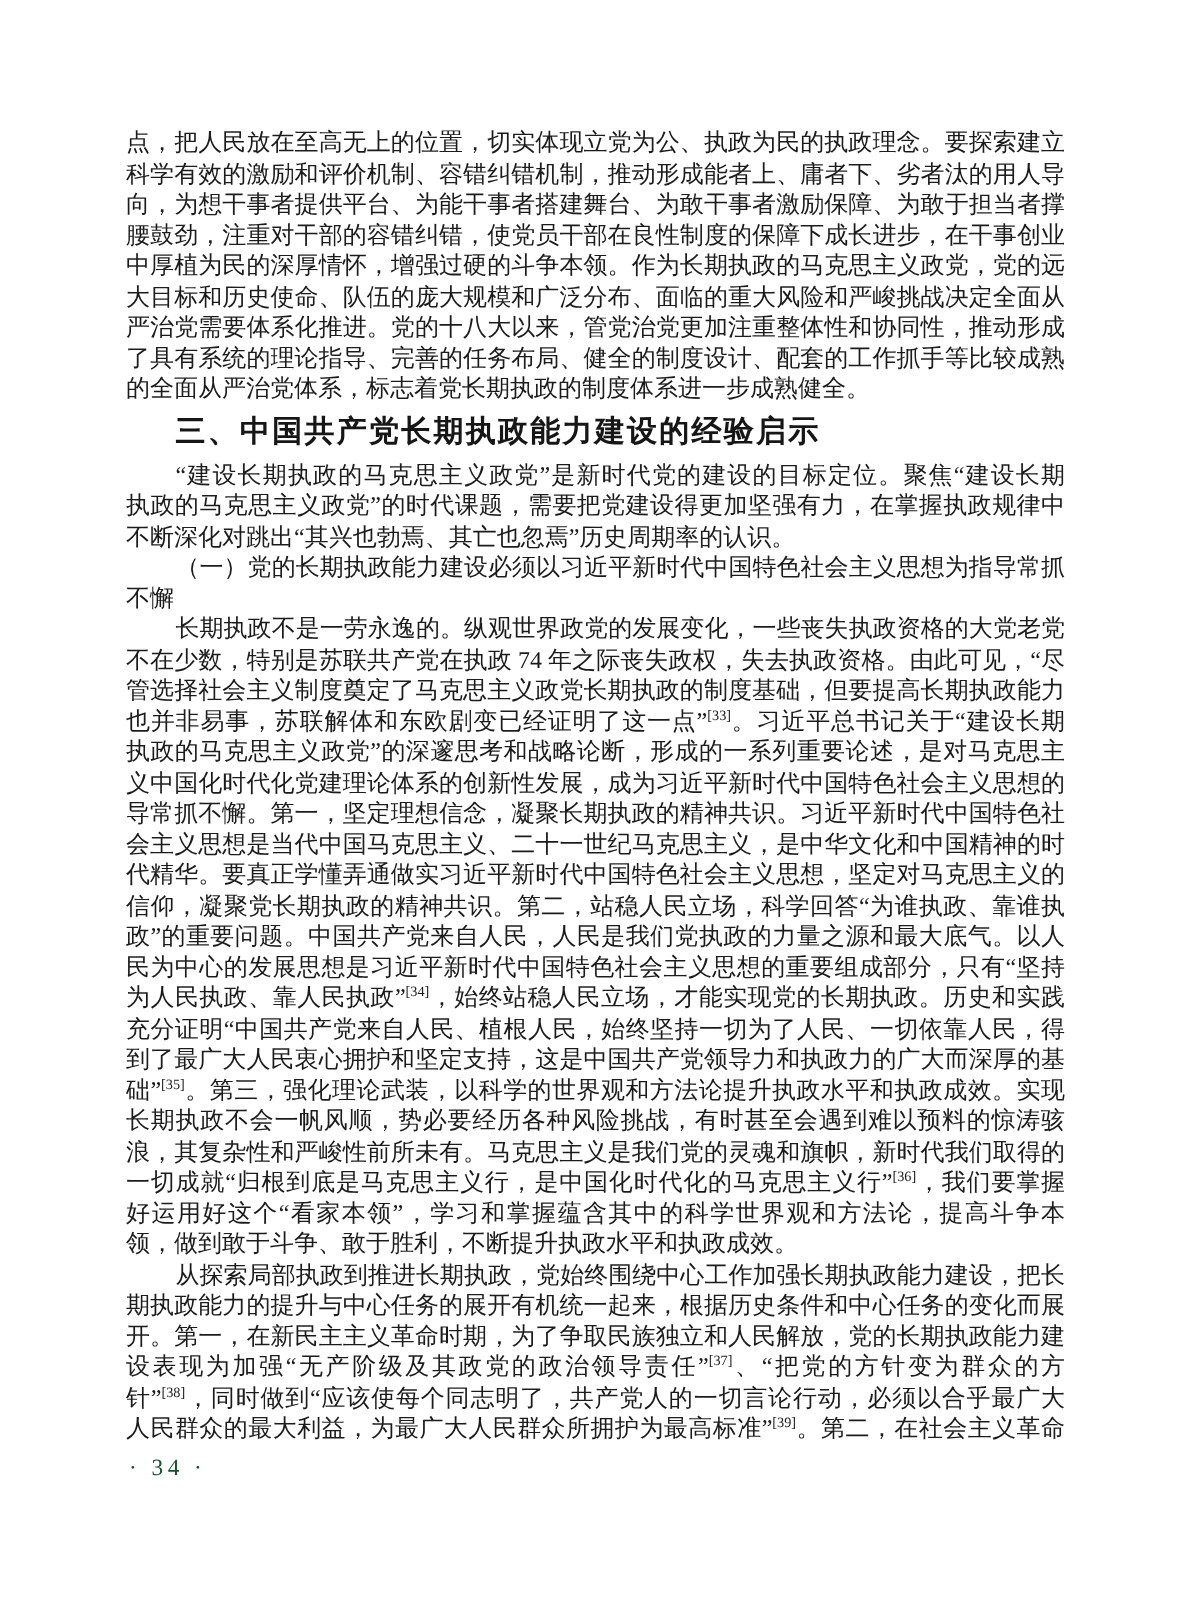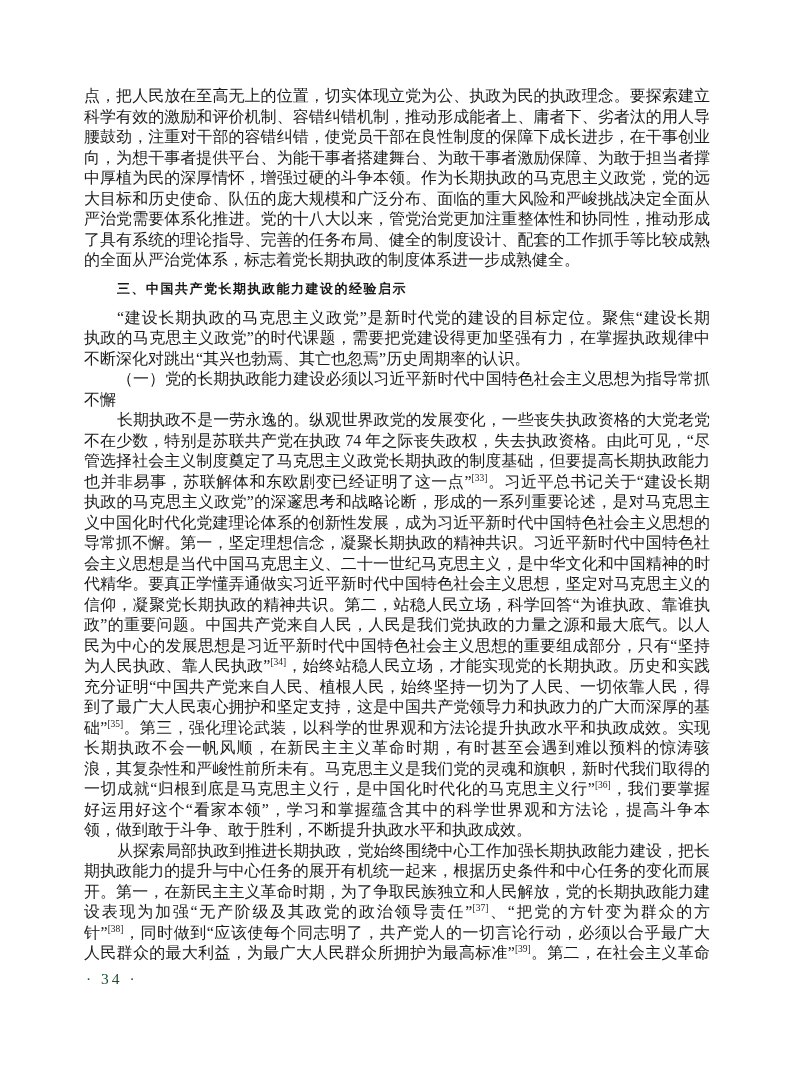--- a/index.html
+++ b/index.html
@@ -28,21 +28,21 @@
   }
   .line.fill { text-align-last: justify; }
   .line.indent { padding-left: 33px; }
   .heading {
     margin: 7px 0 9px 0;
     padding-left: 33px;
     height: 21px;
     line-height: 21px;
     font-family: "Liberation Sans", "DejaVu Sans", sans-serif;
     font-weight: 700;
-    font-size: 13px;
+    font-size: 20px;
     letter-spacing: 1.5px;
     color: #161616;
   }
   .fn {
     font-size: 9.5px;
     line-height: 0;
     vertical-align: 6px;
     letter-spacing: 0;
     margin-top: 40px;
   }
@@ -56,22 +56,22 @@
 </style>
 </head>
 <body>
 
 <div class="page">
   <div class="textblock">
 
     <div class="para">
         <div class="line fill">点，把人民放在至高无上的位置，切实体现立党为公、执政为民的执政理念。要探索建立</div>
         <div class="line fill">科学有效的激励和评价机制、容错纠错机制，推动形成能者上、庸者下、劣者汰的用人导</div>
+        <div class="line fill">向，为想干事者提供平台、为能干事者搭建舞台、为敢干事者激励保障、为敢于担当者撑</div>
         <div class="line fill">腰鼓劲，注重对干部的容错纠错，使党员干部在良性制度的保障下成长进步，在干事创业</div>
-        <div class="line fill">向，为想干事者提供平台、为能干事者搭建舞台、为敢干事者激励保障、为敢于担当者撑</div>
         <div class="line fill">中厚植为民的深厚情怀，增强过硬的斗争本领。作为长期执政的马克思主义政党，党的远</div>
         <div class="line fill">大目标和历史使命、队伍的庞大规模和广泛分布、面临的重大风险和严峻挑战决定全面从</div>
         <div class="line fill">严治党需要体系化推进。党的十八大以来，管党治党更加注重整体性和协同性，推动形成</div>
         <div class="line fill">了具有系统的理论指导、完善的任务布局、健全的制度设计、配套的工作抓手等比较成熟</div>
         <div class="line">的全面从严治党体系，标志着党长期执政的制度体系进一步成熟健全。</div>
       </div>
 
     <h3 class="heading">三、中国共产党长期执政能力建设的经验启示</h3>
 
     <div class="para">
@@ -95,21 +95,21 @@
         <div class="line fill">导常抓不懈。第一，坚定理想信念，凝聚长期执政的精神共识。习近平新时代中国特色社</div>
         <div class="line fill">会主义思想是当代中国马克思主义、二十一世纪马克思主义，是中华文化和中国精神的时</div>
         <div class="line fill">代精华。要真正学懂弄通做实习近平新时代中国特色社会主义思想，坚定对马克思主义的</div>
         <div class="line fill">信仰，凝聚党长期执政的精神共识。第二，站稳人民立场，科学回答“为谁执政、靠谁执</div>
         <div class="line fill">政”的重要问题。中国共产党来自人民，人民是我们党执政的力量之源和最大底气。以人</div>
         <div class="line fill">民为中心的发展思想是习近平新时代中国特色社会主义思想的重要组成部分，只有“坚持</div>
         <div class="line fill">为人民执政、靠人民执政”<sup class="fn">[34]</sup>，始终站稳人民立场，才能实现党的长期执政。历史和实践</div>
         <div class="line fill">充分证明“中国共产党来自人民、植根人民，始终坚持一切为了人民、一切依靠人民，得</div>
         <div class="line fill">到了最广大人民衷心拥护和坚定支持，这是中国共产党领导力和执政力的广大而深厚的基</div>
         <div class="line fill">础”<sup class="fn">[35]</sup>。第三，强化理论武装，以科学的世界观和方法论提升执政水平和执政成效。实现</div>
-        <div class="line fill">长期执政不会一帆风顺，在新民主主义革命时期，有时甚至会遇到难以预料的惊涛骇</div>
+        <div class="line fill">长期执政不会一帆风顺，势必要经历各种风险挑战，有时甚至会遇到难以预料的惊涛骇</div>
         <div class="line fill">浪，其复杂性和严峻性前所未有。马克思主义是我们党的灵魂和旗帜，新时代我们取得的</div>
         <div class="line fill">一切成就“归根到底是马克思主义行，是中国化时代化的马克思主义行”<sup class="fn">[36]</sup>，我们要掌握</div>
         <div class="line fill">好运用好这个“看家本领”，学习和掌握蕴含其中的科学世界观和方法论，提高斗争本</div>
         <div class="line">领，做到敢于斗争、敢于胜利，不断提升执政水平和执政成效。</div>
       </div>
 
 
     <div class="para">
         <div class="line indent fill">从探索局部执政到推进长期执政，党始终围绕中心工作加强长期执政能力建设，把长</div>
         <div class="line fill">期执政能力的提升与中心任务的展开有机统一起来，根据历史条件和中心任务的变化而展</div>

